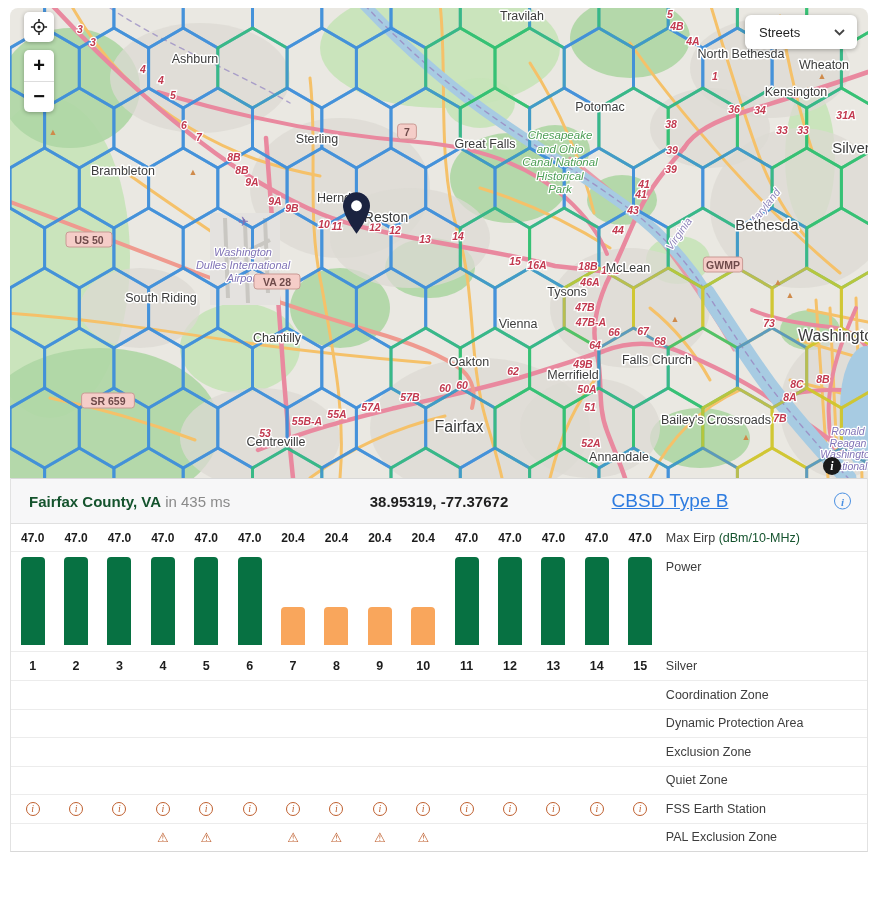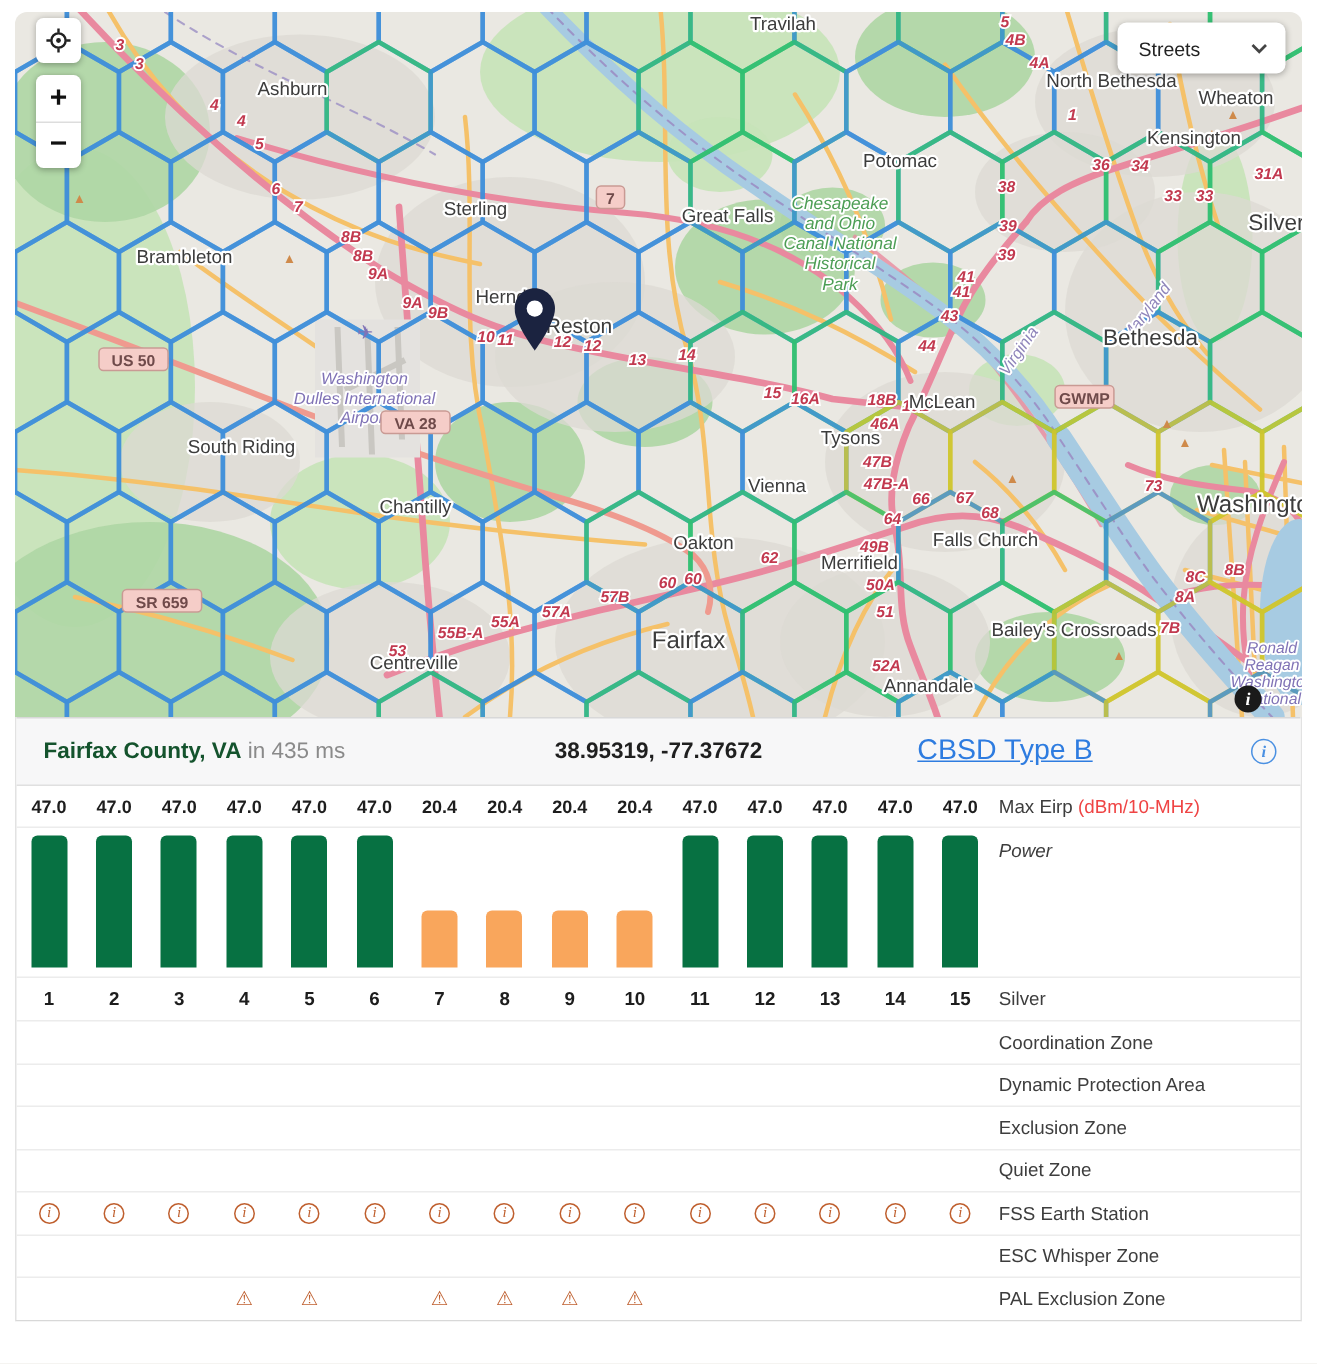--- a/index.html
+++ b/index.html
@@ -29,26 +29,26 @@
   .summary .loc { position:absolute; left:18px; top:50%; transform:translateY(-50%); color:#8a8a8a; white-space:nowrap; }
   .summary .loc b { color:#14532d; font-weight:bold; }
   .summary .coords { position:absolute; left:50%; top:50%; transform:translate(-50%,-50%); font-weight:bold; color:#1f1f1f; }
   .summary .cbsd { position:absolute; left:659px; top:50%; transform:translate(-50%,-50%); color:#2e7ce0; text-decoration:underline; font-size:19px; cursor:pointer; white-space:nowrap; }
   .summary .info-blue { position:absolute; right:16px; top:50%; transform:translateY(-50%); width:17px; height:17px; border:1.6px solid #4a90e2; border-radius:50%; color:#4a90e2; font-size:11px; font-style:italic; font-family:"Liberation Serif",serif; font-weight:bold; display:flex; align-items:center; justify-content:center; cursor:pointer; }
 
   
   .trow { display:grid; grid-template-columns:repeat(15,43.4px) 1fr; align-items:center; }
   .cell { display:flex; justify-content:center; align-items:center; }
   .lbl { font-size:12.5px; color:#3d3d3d; padding-left:4px; white-space:nowrap; }
-  .lbl .unit { color:#ef4444; }
+  .lbl .unit { color:#14532d; }
   .r-eirp { height:27px; }
   .r-eirp .cell { font-size:12px; font-weight:bold; color:#1d1d1d; }
   .r-power { height:100px; border-top:1px solid #ececec; }
   .r-power .cell { height:100%; align-items:flex-end; padding-bottom:6px; }
-  .r-power .lbl { align-self:flex-start; padding-top:8px;font-style:italic; }
+  .r-power .lbl { align-self:flex-start; padding-top:8px; }
   .bar { width:24px; border-radius:4px 4px 0 0; }
   .bar.hi { background:#077142; }
   .bar.lo { background:#f9a65c; }
   .r-chan { height:29px; border-top:1px solid #ececec; }
   .r-chan .cell { font-size:12.5px; font-weight:bold; color:#1d1d1d; }
   .r-zone { height:28.5px; border-top:1px solid #ececec; }
   .info-ic { width:14px; height:14px; border:1.4px solid #bf5f2e; border-radius:50%; color:#bf5f2e; display:flex; align-items:center; justify-content:center; font-family:"Liberation Serif",serif; font-style:italic; font-size:10px; line-height:1; cursor:pointer; }
   .warn-ic { color:#bf5f2e; font-size:13px; line-height:1; cursor:pointer; }
 </style>
 </head>
@@ -664,38 +664,20 @@
           </div>
           <div class="cell">
             <span class="info-ic">i</span>
           </div>
           <div class="lbl">FSS Earth Station</div>
       </div>
       <div class="trow r-zone">
         <div class="cell"></div>
           <div class="cell"></div>
           <div class="cell"></div>
-          <div class="cell"></div>
-          <div class="cell"></div>
-          <div class="cell"></div>
-          <div class="cell"></div>
-          <div class="cell"></div>
-          <div class="cell"></div>
-          <div class="cell"></div>
-          <div class="cell"></div>
-          <div class="cell"></div>
-          <div class="cell"></div>
-          <div class="cell"></div>
-          <div class="cell"></div>
-          <div class="lbl">ESC Whisper Zone</div>
-      </div>
-      <div class="trow r-zone">
-        <div class="cell"></div>
-          <div class="cell"></div>
-          <div class="cell"></div>
           <div class="cell">
             <span class="warn-ic">⚠</span>
           </div>
           <div class="cell">
             <span class="warn-ic">⚠</span>
           </div>
           <div class="cell"></div>
           <div class="cell">
             <span class="warn-ic">⚠</span>
           </div>

